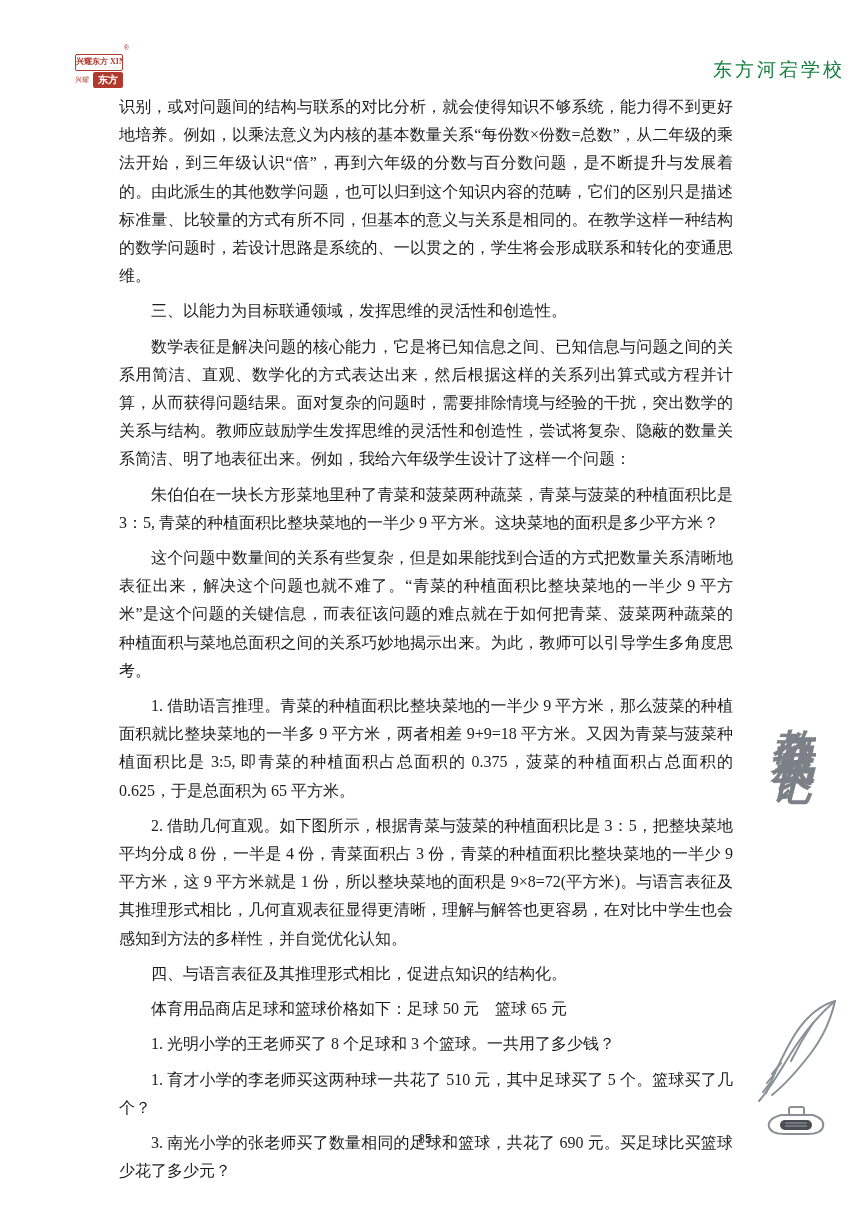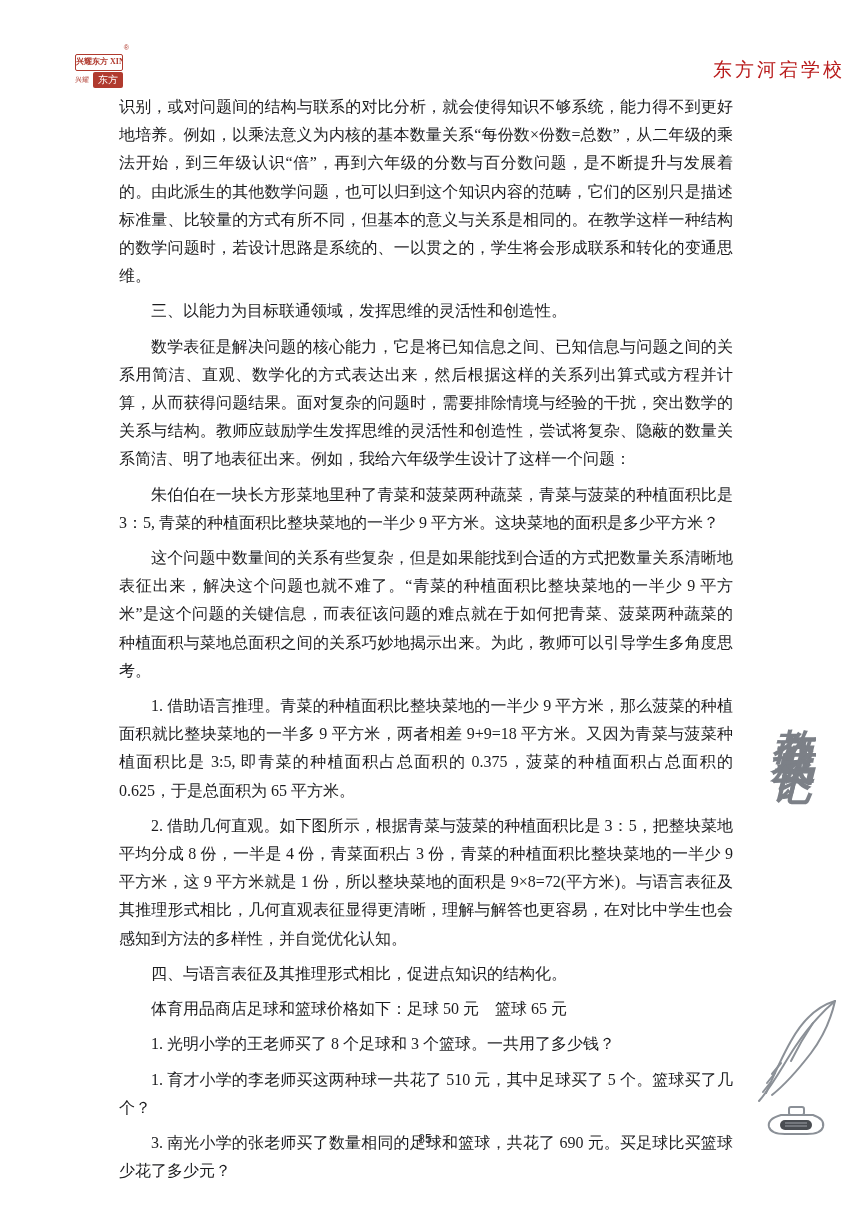--- a/index.html
+++ b/index.html
@@ -16,31 +16,31 @@
   .logo .top-seal {
     position:absolute; left:0; top:4px; width:46px; height:15px;
     border:1px solid #b03a2e; border-radius:2px; color:#b03a2e;
     font-size:8px; line-height:14px; text-align:center; letter-spacing:0;
     overflow:hidden; white-space:nowrap; font-weight:bold;
   }
   .logo .bottom-row { position:absolute; left:0; top:22px; width:48px; height:16px; display:flex; gap:2px; }
   .logo .bottom-tiny { color:#b03a2e; font-size:7px; line-height:16px; overflow:hidden; width:16px; white-space:nowrap; }
   .logo .bottom-seal {
     flex:1; background:#b03a2e; border-radius:2px; color:#ffffff;
-    font-size:10px; line-height:16px; text-align:center; font-weight:normal;
+    font-size:10px; line-height:16px; text-align:center; font-weight:bold;
     overflow:hidden; white-space:nowrap;
   }
   .brand-title {
     position:absolute; left:128px; top:50px;
     font-size:27px; font-weight:bold; color:#2a2623;
     letter-spacing:6px; white-space:nowrap;
   }
   .school-name {
     position:absolute; right:5px; top:57px;
-    font-size:19px; color:#b91c1c; letter-spacing:3px; white-space:nowrap;
+    font-size:19px; color:#15803d; letter-spacing:3px; white-space:nowrap;
   }
   
   .content {
     position:absolute; left:112px; top:86px; width:628px;
     color:#1c1c1e; font-size:16px; line-height:28.2px;
     text-align:justify;
   }
   .content p { margin:7px; padding:0; text-indent:2em; }
   .content p.no-indent { text-indent:0; }
   

